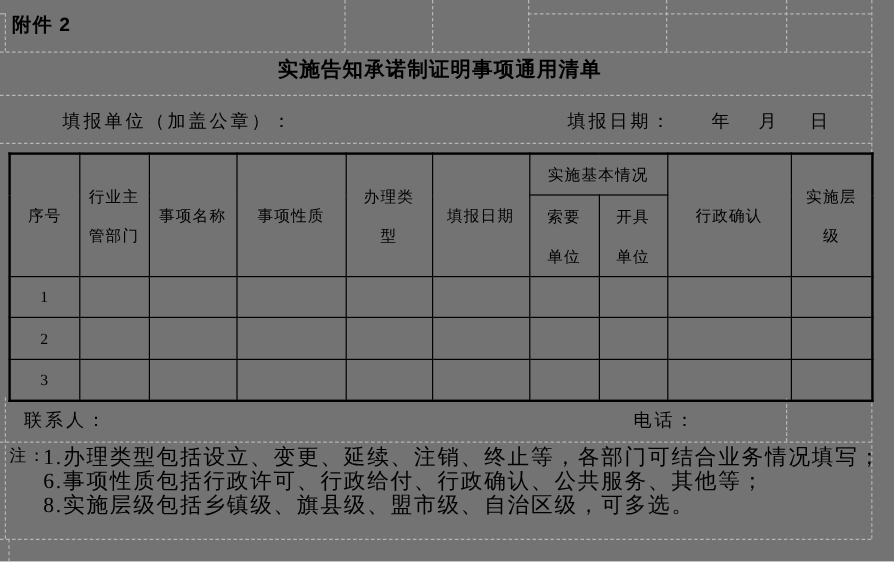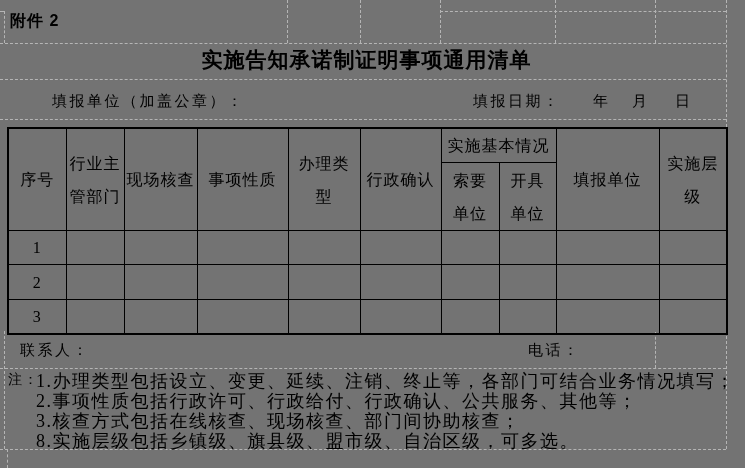--- a/index.html
+++ b/index.html
@@ -13,40 +13,40 @@
   .gl-v{border-left:1px dashed #b5b5b5;width:0;}
 
   .attach{
     position:absolute;left:10px;top:11px;
     font-family:"Liberation Sans",sans-serif;font-weight:bold;
     font-size:16px;letter-spacing:1px;
   }
   .title{
     position:absolute;left:7px;top:46px;width:719px;text-align:center;
     font-family:"Liberation Serif",serif;font-weight:bold;
-    font-size:21px;letter-spacing:1px;
+    font-size:17px;letter-spacing:1px;
   }
   .kai{font-family:"Liberation Serif",serif;font-size:15px;letter-spacing:2.5px;}
   .fill-unit{position:absolute;left:52px;top:92px;}
   .fill-date{position:absolute;left:473px;top:92px;}
   .date-year{position:absolute;left:593px;top:92px;}
   .date-month{position:absolute;left:632px;top:92px;}
   .date-day{position:absolute;left:675px;top:92px;}
   .contact{position:absolute;left:20px;top:341px;}
   .phone{position:absolute;left:528px;top:341px;text-align:right;}
 
   table.main{
     position:absolute;left:7px;top:127px;width:719px;
     border-collapse:collapse;table-layout:fixed;
     border:2px solid #000;
   }
   table.main td{
     border:1px solid #000;padding:0;margin:0;
     text-align:center;vertical-align:middle;
-    font-family:"Liberation Serif",serif;font-size:16px;
+    font-family:"Liberation Serif",serif;font-size:13px;
     letter-spacing:1px;line-height:33px;white-space:pre-line;
   }
   tr.hr1{height:33px;}
   tr.hr2{height:68px;}
   tr.br1{height:33px;}
   tr.br2{height:35px;}
   tr.br3{height:34px;}
   td.seq-cell{
     font-family:"Liberation Sans",sans-serif;font-size:13px;letter-spacing:0;
   }
@@ -102,27 +102,27 @@
       <col style="width:58px">
         <col style="width:57px">
         <col style="width:103px">
       <col style="width:68px">
     </colgroup>
     <tbody>
       <tr class="hr1">
         <td rowspan="2">序号</td>
         <td rowspan="2">行业主
 管部门</td>
-        <td rowspan="2">现场核查</td>
+        <td rowspan="2">事项名称</td>
         <td rowspan="2">事项性质</td>
         <td rowspan="2">办理类
 型</td>
+        <td rowspan="2">填报日期</td>
+        <td colspan="2">实施基本情况</td>
         <td rowspan="2">行政确认</td>
-        <td colspan="2">实施基本情况</td>
-        <td rowspan="2">填报单位</td>
         <td rowspan="2">实施层
 级</td>
       </tr>
       <tr class="hr2">
         <td>索要
 单位</td>
         <td>开具
 单位</td>
       </tr>
       <tr class="br1">
@@ -163,18 +163,17 @@
       </tr>
     </tbody>
   </table>
 
   <div class="kai contact">联系人：</div>
   <div class="kai phone">电话：</div>
 
   <div class="notes-prefix">注：</div>
   <div class="notes-items">
     <div class="note-line">1.办理类型包括设立、变更、延续、注销、终止等，各部门可结合业务情况填写；</div>
-    <div class="note-line">2.事项性质包括行政许可、行政给付、行政确认、公共服务、其他等；</div>
-    <div class="note-line">3.核查方式包括在线核查、现场核查、部门间协助核查；</div>
+    <div class="note-line">6.事项性质包括行政许可、行政给付、行政确认、公共服务、其他等；</div>
     <div class="note-line">8.实施层级包括乡镇级、旗县级、盟市级、自治区级，可多选。</div>
   </div>
 
 </div>
 
 </body></html>

